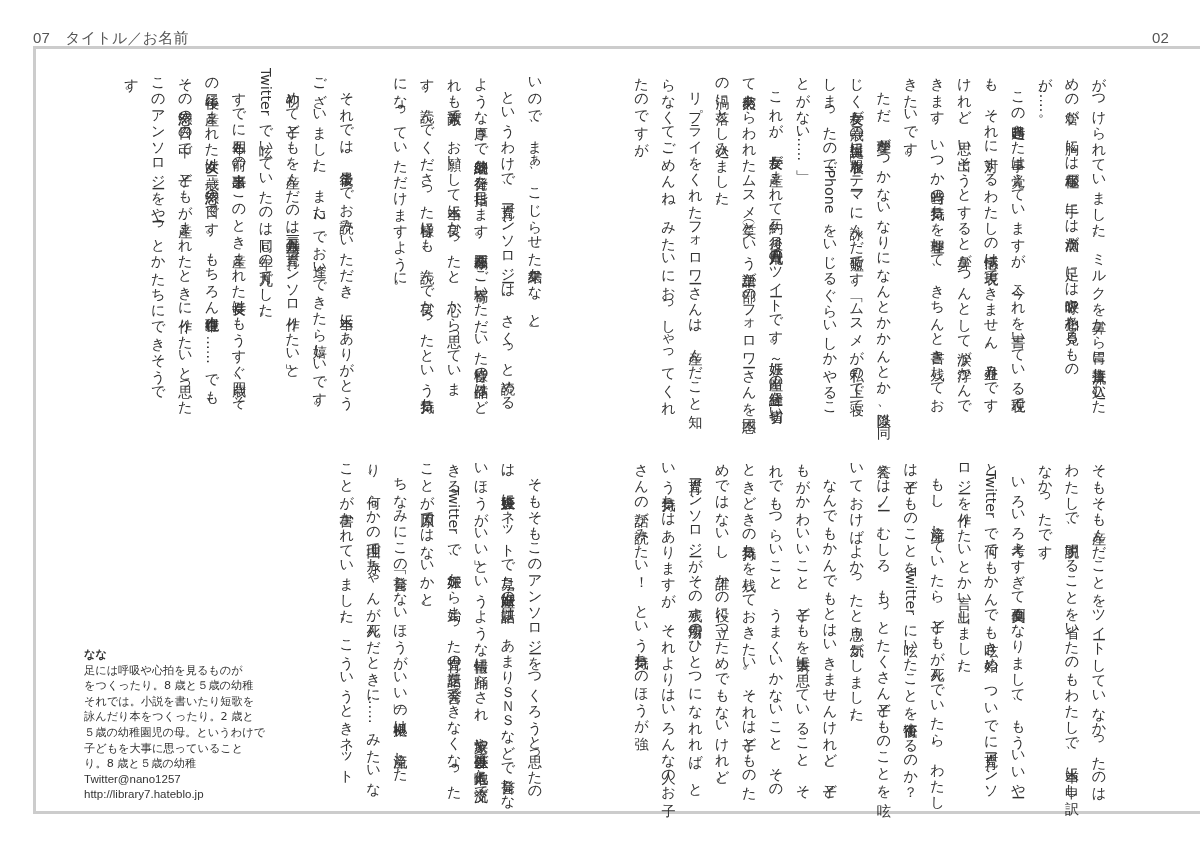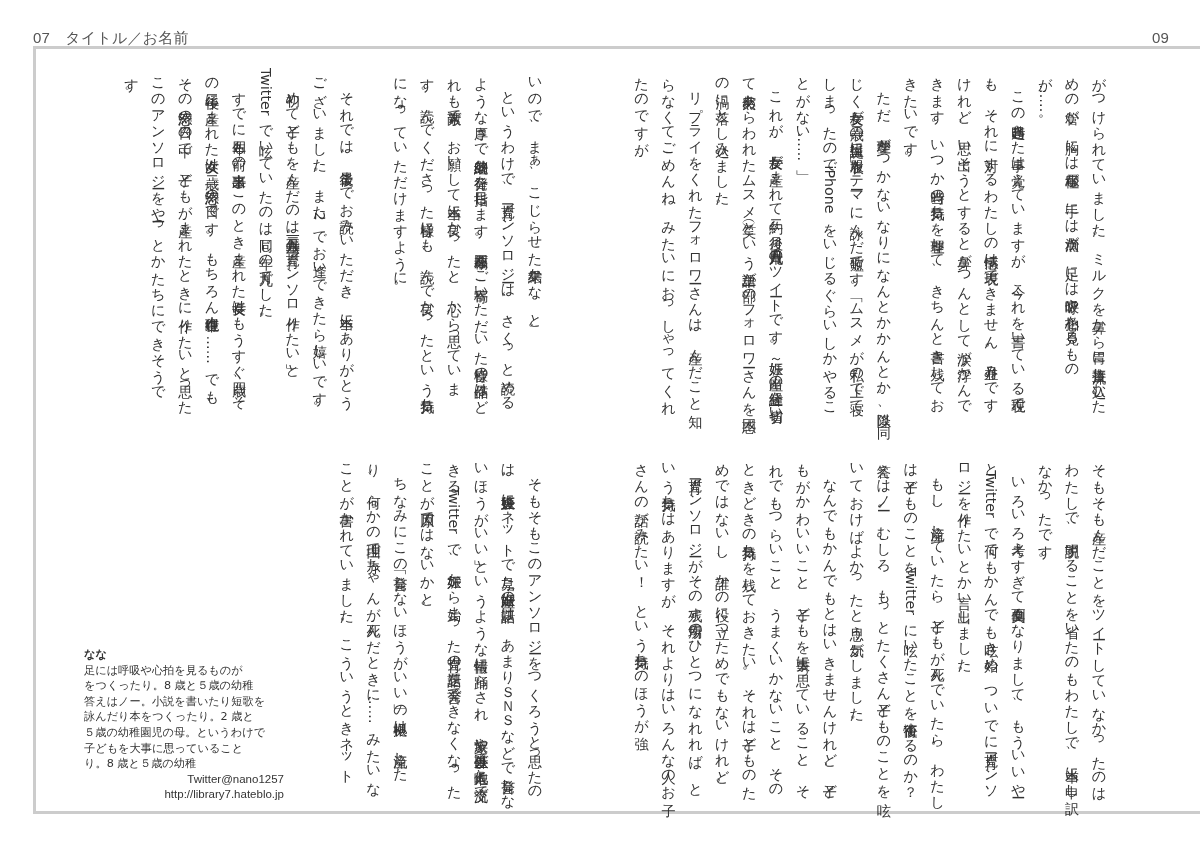--- a/index.html
+++ b/index.html
@@ -29,27 +29,27 @@
   .band-upper-right { top:68px; right:88px; height:350px; width:520px; }
   .band-upper-left { top:68px; right:652px; height:350px; width:555px; }
   .band-lower-right { top:454px; right:88px; height:350px; width:520px; }
   .band-lower-left { top:454px; right:652px; height:350px; width:250px; }
   .profile {
     position:absolute; left:84px; top:647px; width:200px;
     font-size:11.2px; line-height:15.6px; color:#333333;
     font-family: "DejaVu Sans", sans-serif;
   }
   .profile .name { font-weight:bold; }
-  .profile .link { font-family: "Liberation Sans", sans-serif; font-size:11.5px;text-align:right; }
+  .profile .link { font-family: "Liberation Sans", sans-serif; font-size:11.5px; }
 </style>
 </head>
 <body>
 
 <div class="running-head left">07　タイトル／お名前</div>
-<div class="running-head right">09</div>
+<div class="running-head right">02</div>
 
 <div class="frame"></div>
 
 <div class="band band-upper-right">
   <p>がつけられていました。ミルクを鼻から胃に直接流し込むための管が、胸には電極が、手には点滴が、足には呼吸や心拍を見るものが……。</p>
   <p class="indent">この当時起きた事は覚えていますが、今これを書いている現在でも、それに対するわたしの感情は表現できません。月並みですけれど、思い出そうとすると鼻がつんとして涙が浮かんできます。いつか当時の気持ちを整理して、きちんと書き残しておきたいです。</p>
   <p class="indent">ただ、整理がつかないなりになんとかかんとか。以降、同じく長女が二歳の誕生日に「衣服」をテーマに詠んだ短歌です。「ムスメが私の上で寝てしまったのでiPhoneをいじるぐらいしかやることがない……」</p>
   <p class="indent">これが、長女が産まれて約二ケ月後、八月十九日のツイートです。妊娠～出産の経緯を一切省いて突然あらわれたムスメ（笑）という単語が一部のフォロワーさんを困惑の渦に落とし込みました。</p>
   <p class="indent">リプライをくれたフォロワーさんは、産んだこと知らなくてごめんね、みたいにおっしゃってくれたのですが、</p>
 </div>
@@ -72,20 +72,20 @@
 
 <div class="band band-lower-left">
   <p class="indent">そもそもこのアンソロジーをつくろうと思ったのは、妊娠直後にネットで見た「妊娠・出産の話題は、あまりＳＮＳなどで発言しないほうがいい」というような情報に踊らされ、家族や仕事以外で唯一他人と交流できるTwitterで、妊娠から始まった育児の話題を発言できなくなったことが原因ではないかと。</p>
   <p class="indent">ちなみにこの「発言しないほうがいい」の根拠は、流産したり、何らかの理由で赤ちゃんが死んだときに……みたいなことが書かれていました。こういうときネット</p>
 </div>
 
 <div class="profile">
   <div class="name">なな</div>
   <div>足には呼吸や心拍を見るものが</div>
   <div>をつくったり。8 歳と５歳の幼稚</div>
-  <div>答えはノー。小説を書いたり短歌を</div>
+  <div>それでは。小説を書いたり短歌を</div>
   <div>詠んだり本をつくったり。2 歳と</div>
   <div>５歳の幼稚園児の母。というわけで</div>
   <div>子どもを大事に思っていること</div>
   <div>り。8 歳と５歳の幼稚</div>
   <div class="link">Twitter@nano1257</div>
   <div class="link">http://library7.hateblo.jp</div>
 </div>
 
 </body></html>

